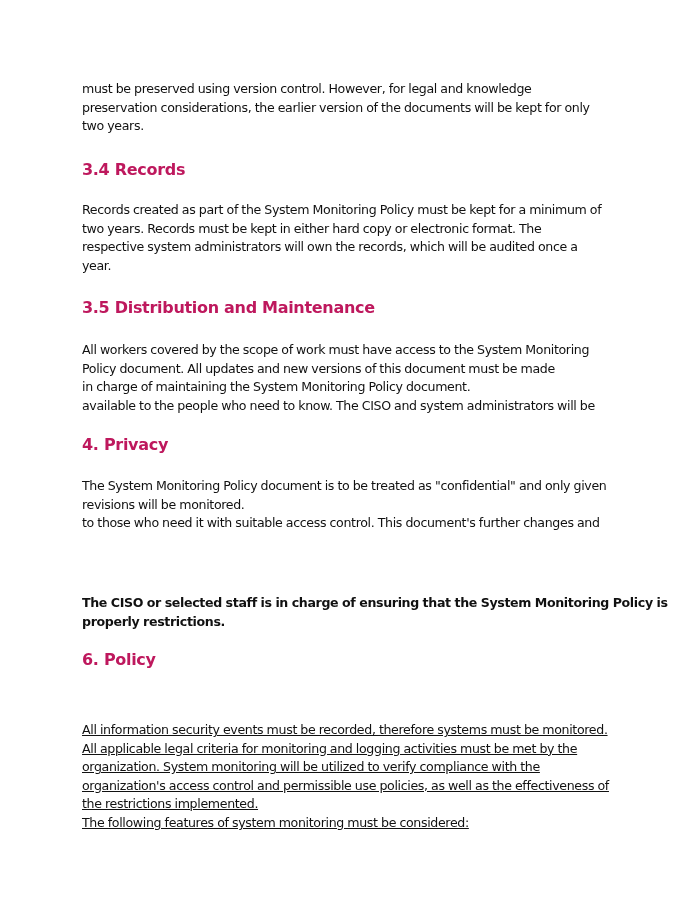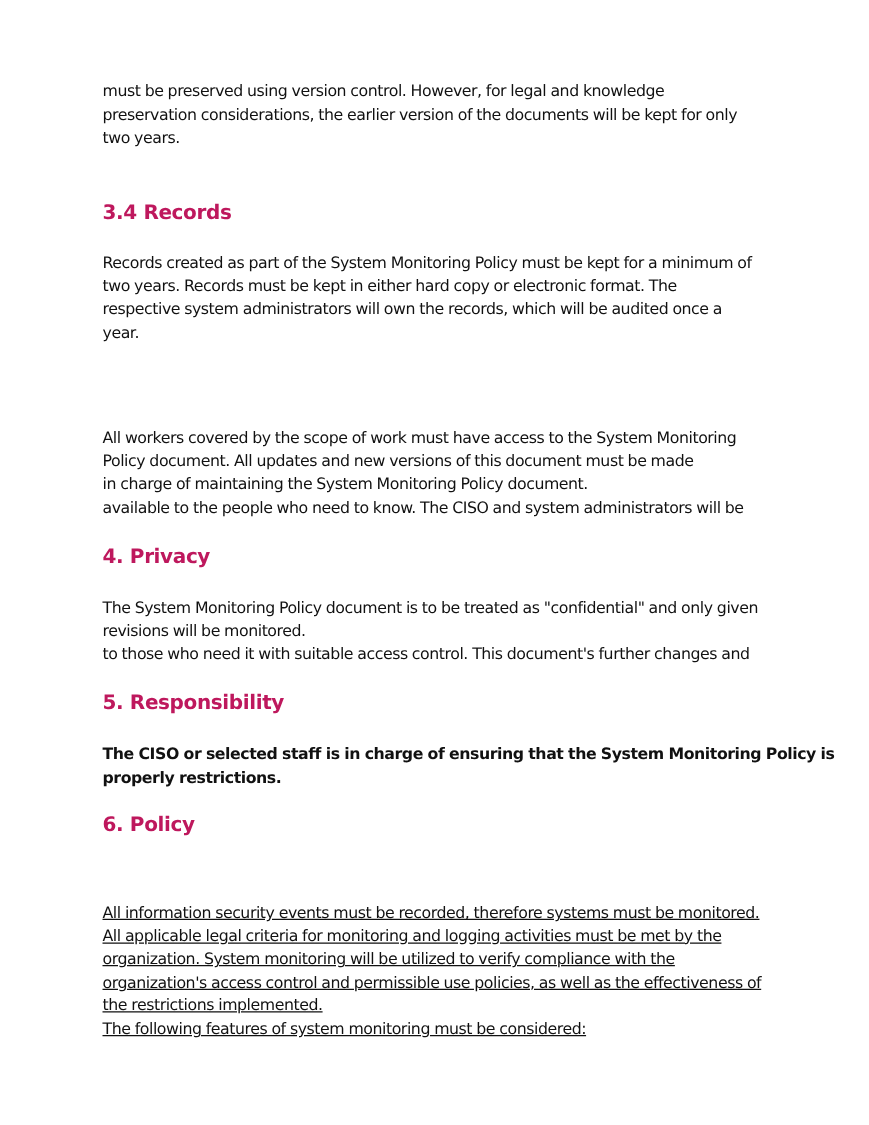--- a/index.html
+++ b/index.html
@@ -46,49 +46,49 @@
       letter-spacing: -0.3px;
       white-space: nowrap;
       color: #be185d;
     }
   </style>
 </head>
 <body>
 
 <div class="page">
 
-  <div class="block para" style="top:64px;">
+  <div class="block para" style="top:80px;">
     <span class="line">must be preserved using version control. However, for legal and knowledge</span>
     <span class="line">preservation considerations, the earlier version of the documents will be kept for only</span>
     <span class="line">two years.</span>
   </div>
 
   <div class="block heading" style="top:160px;">3.4 Records</div>
   <div class="block para" style="top:201px;">
     <span class="line">Records created as part of the System Monitoring Policy must be kept for a minimum of</span>
     <span class="line">two years. Records must be kept in either hard copy or electronic format. The</span>
     <span class="line">respective system administrators will own the records, which will be audited once a</span>
     <span class="line">year.</span>
   </div>
 
+  <div class="block heading" style="top:298px;">3.5 Distribution and Maintenance</div>
   <div class="block para" style="top:341px;">
     <span class="line">All workers covered by the scope of work must have access to the System Monitoring</span>
     <span class="line">Policy document. All updates and new versions of this document must be made</span>
     <span class="line">in charge of maintaining the System Monitoring Policy document.</span>
     <span class="line">available to the people who need to know. The CISO and system administrators will be</span>
   </div>
 
   <div class="block heading" style="top:435px;">4. Privacy</div>
   <div class="block para" style="top:477px;">
     <span class="line">The System Monitoring Policy document is to be treated as "confidential" and only given</span>
     <span class="line">revisions will be monitored.</span>
     <span class="line">to those who need it with suitable access control. This document's further changes and</span>
   </div>
 
-  <div class="block heading" style="top:552px;">5. Responsibility</div>
   <div class="block para" style="top:594px;font-weight:bold;">
     <span class="line">The CISO or selected staff is in charge of ensuring that the System Monitoring Policy is</span>
     <span class="line">properly restrictions.</span>
   </div>
 
   <div class="block heading" style="top:650px;">6. Policy</div>
   <div class="block para" style="top:721px;text-decoration:underline;">
     <span class="line">All information security events must be recorded, therefore systems must be monitored.</span>
     <span class="line">All applicable legal criteria for monitoring and logging activities must be met by the</span>
     <span class="line">organization. System monitoring will be utilized to verify compliance with the</span>

